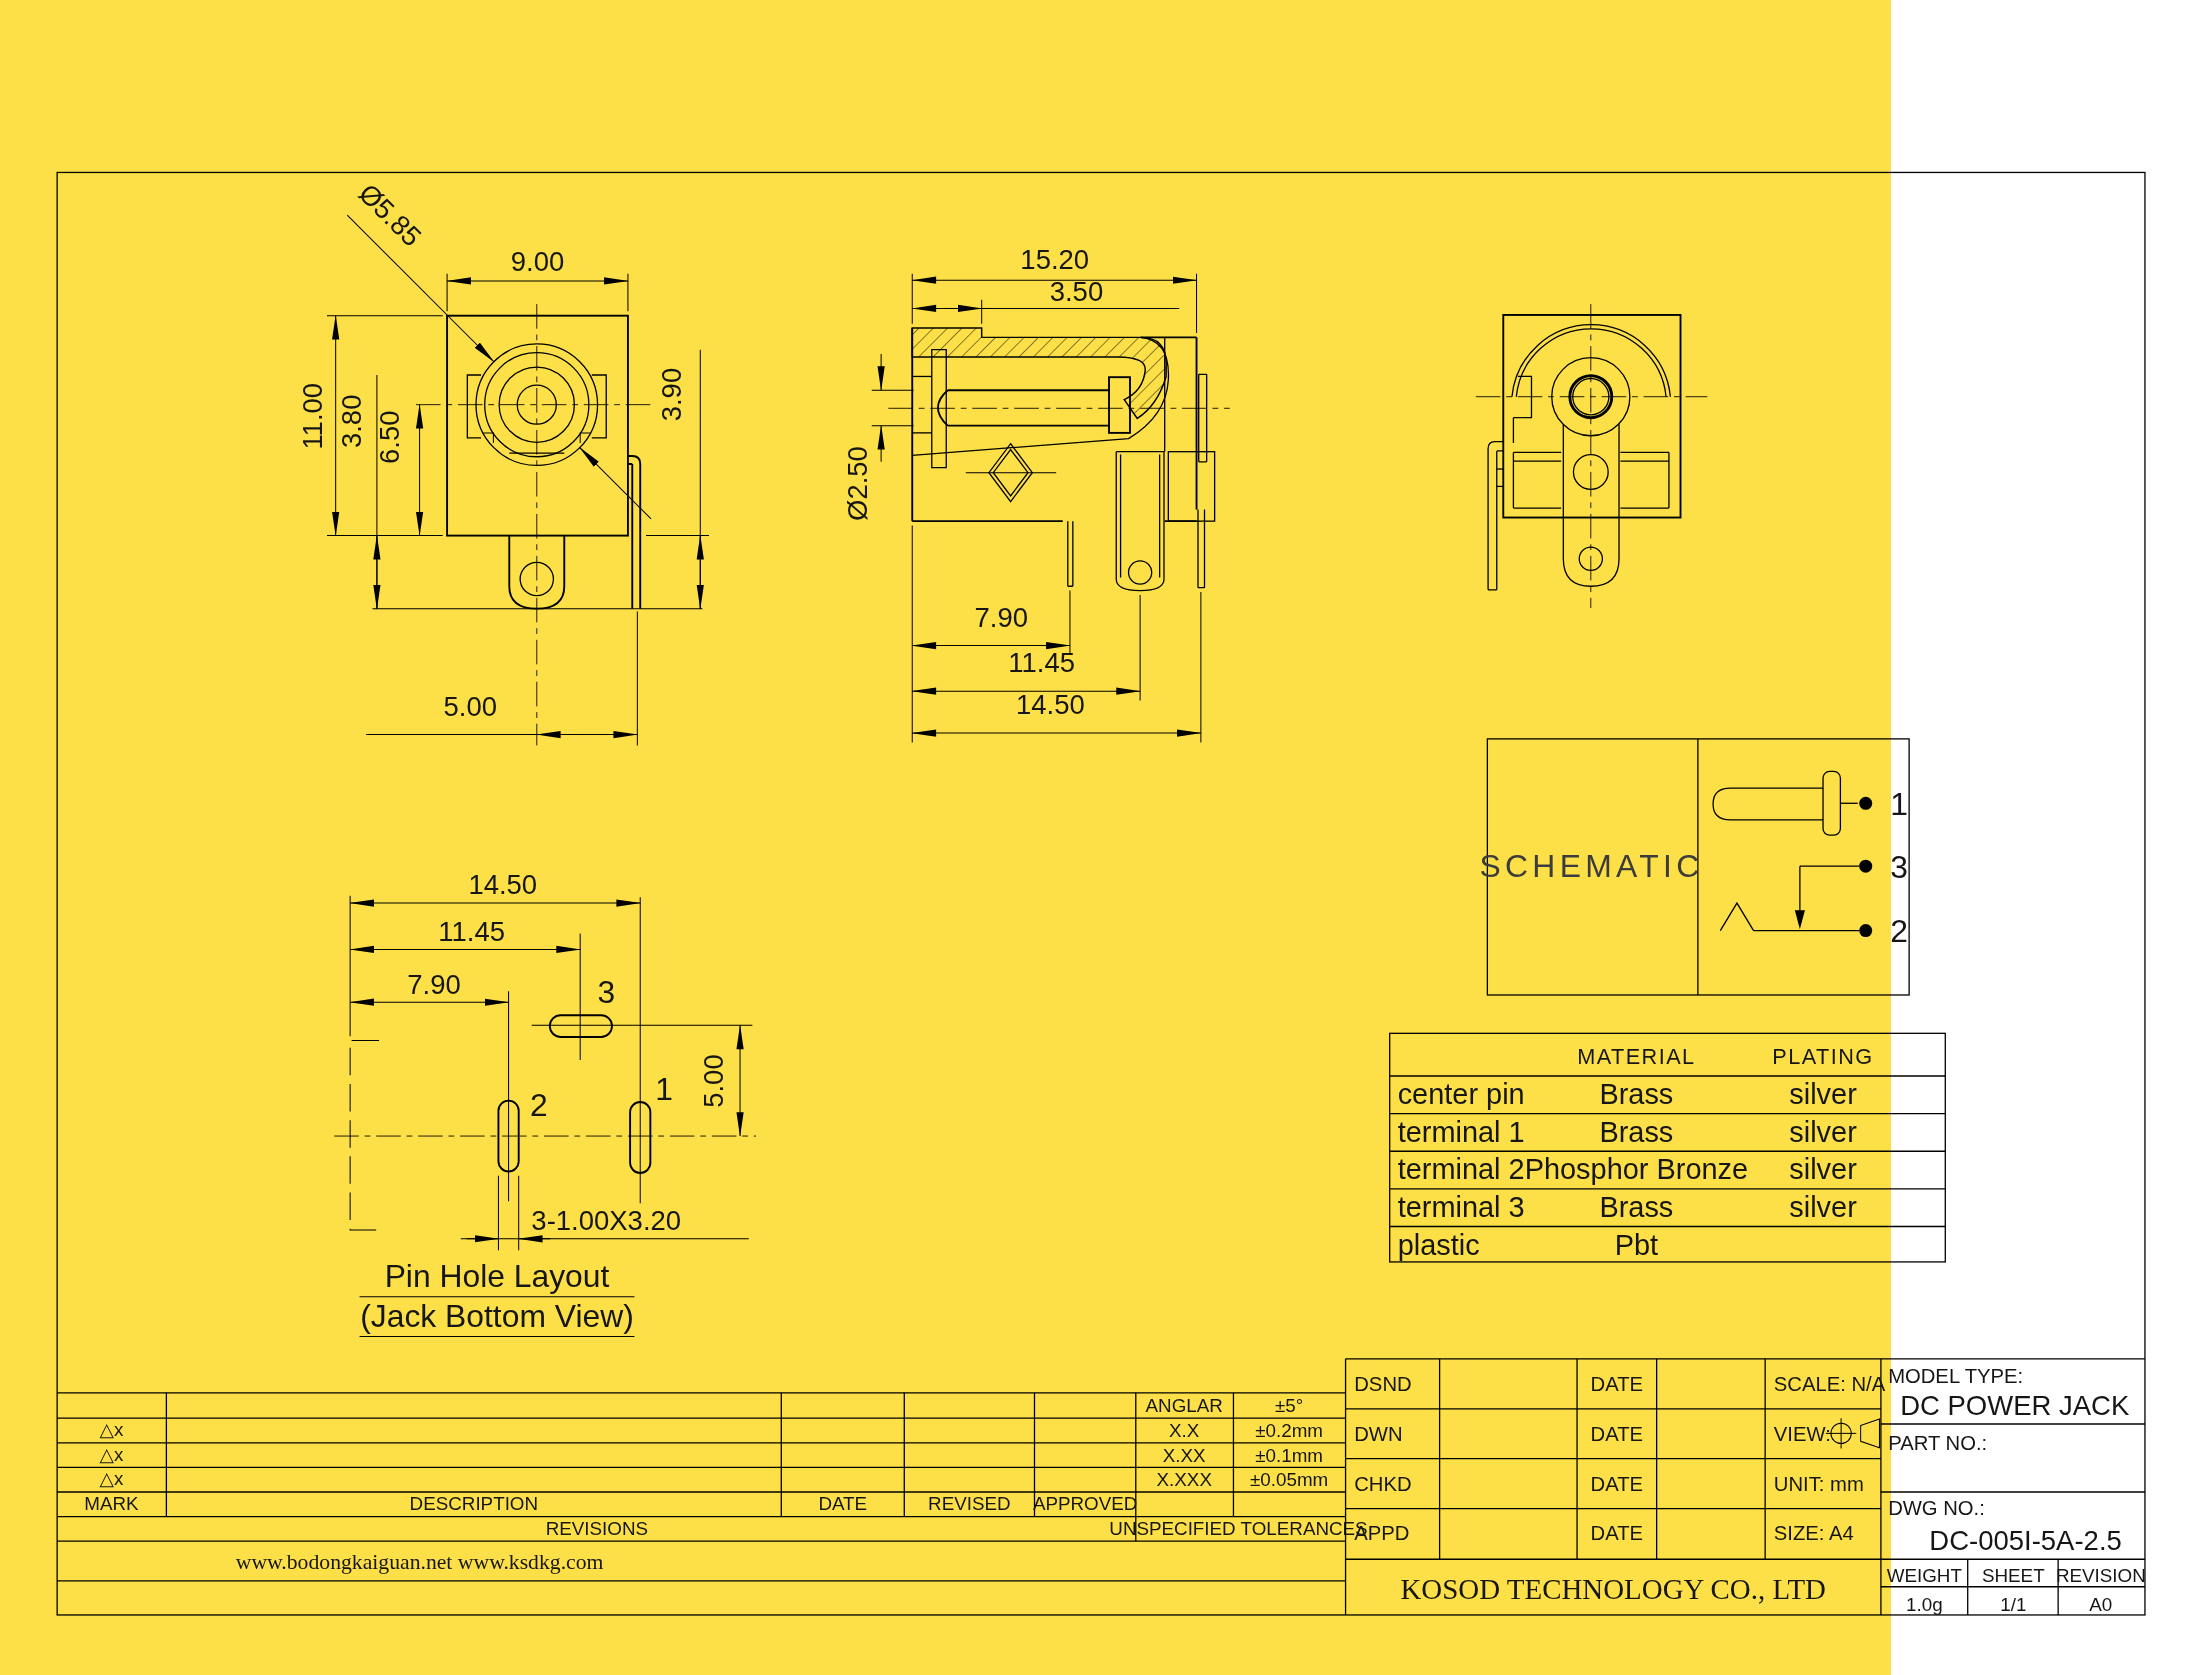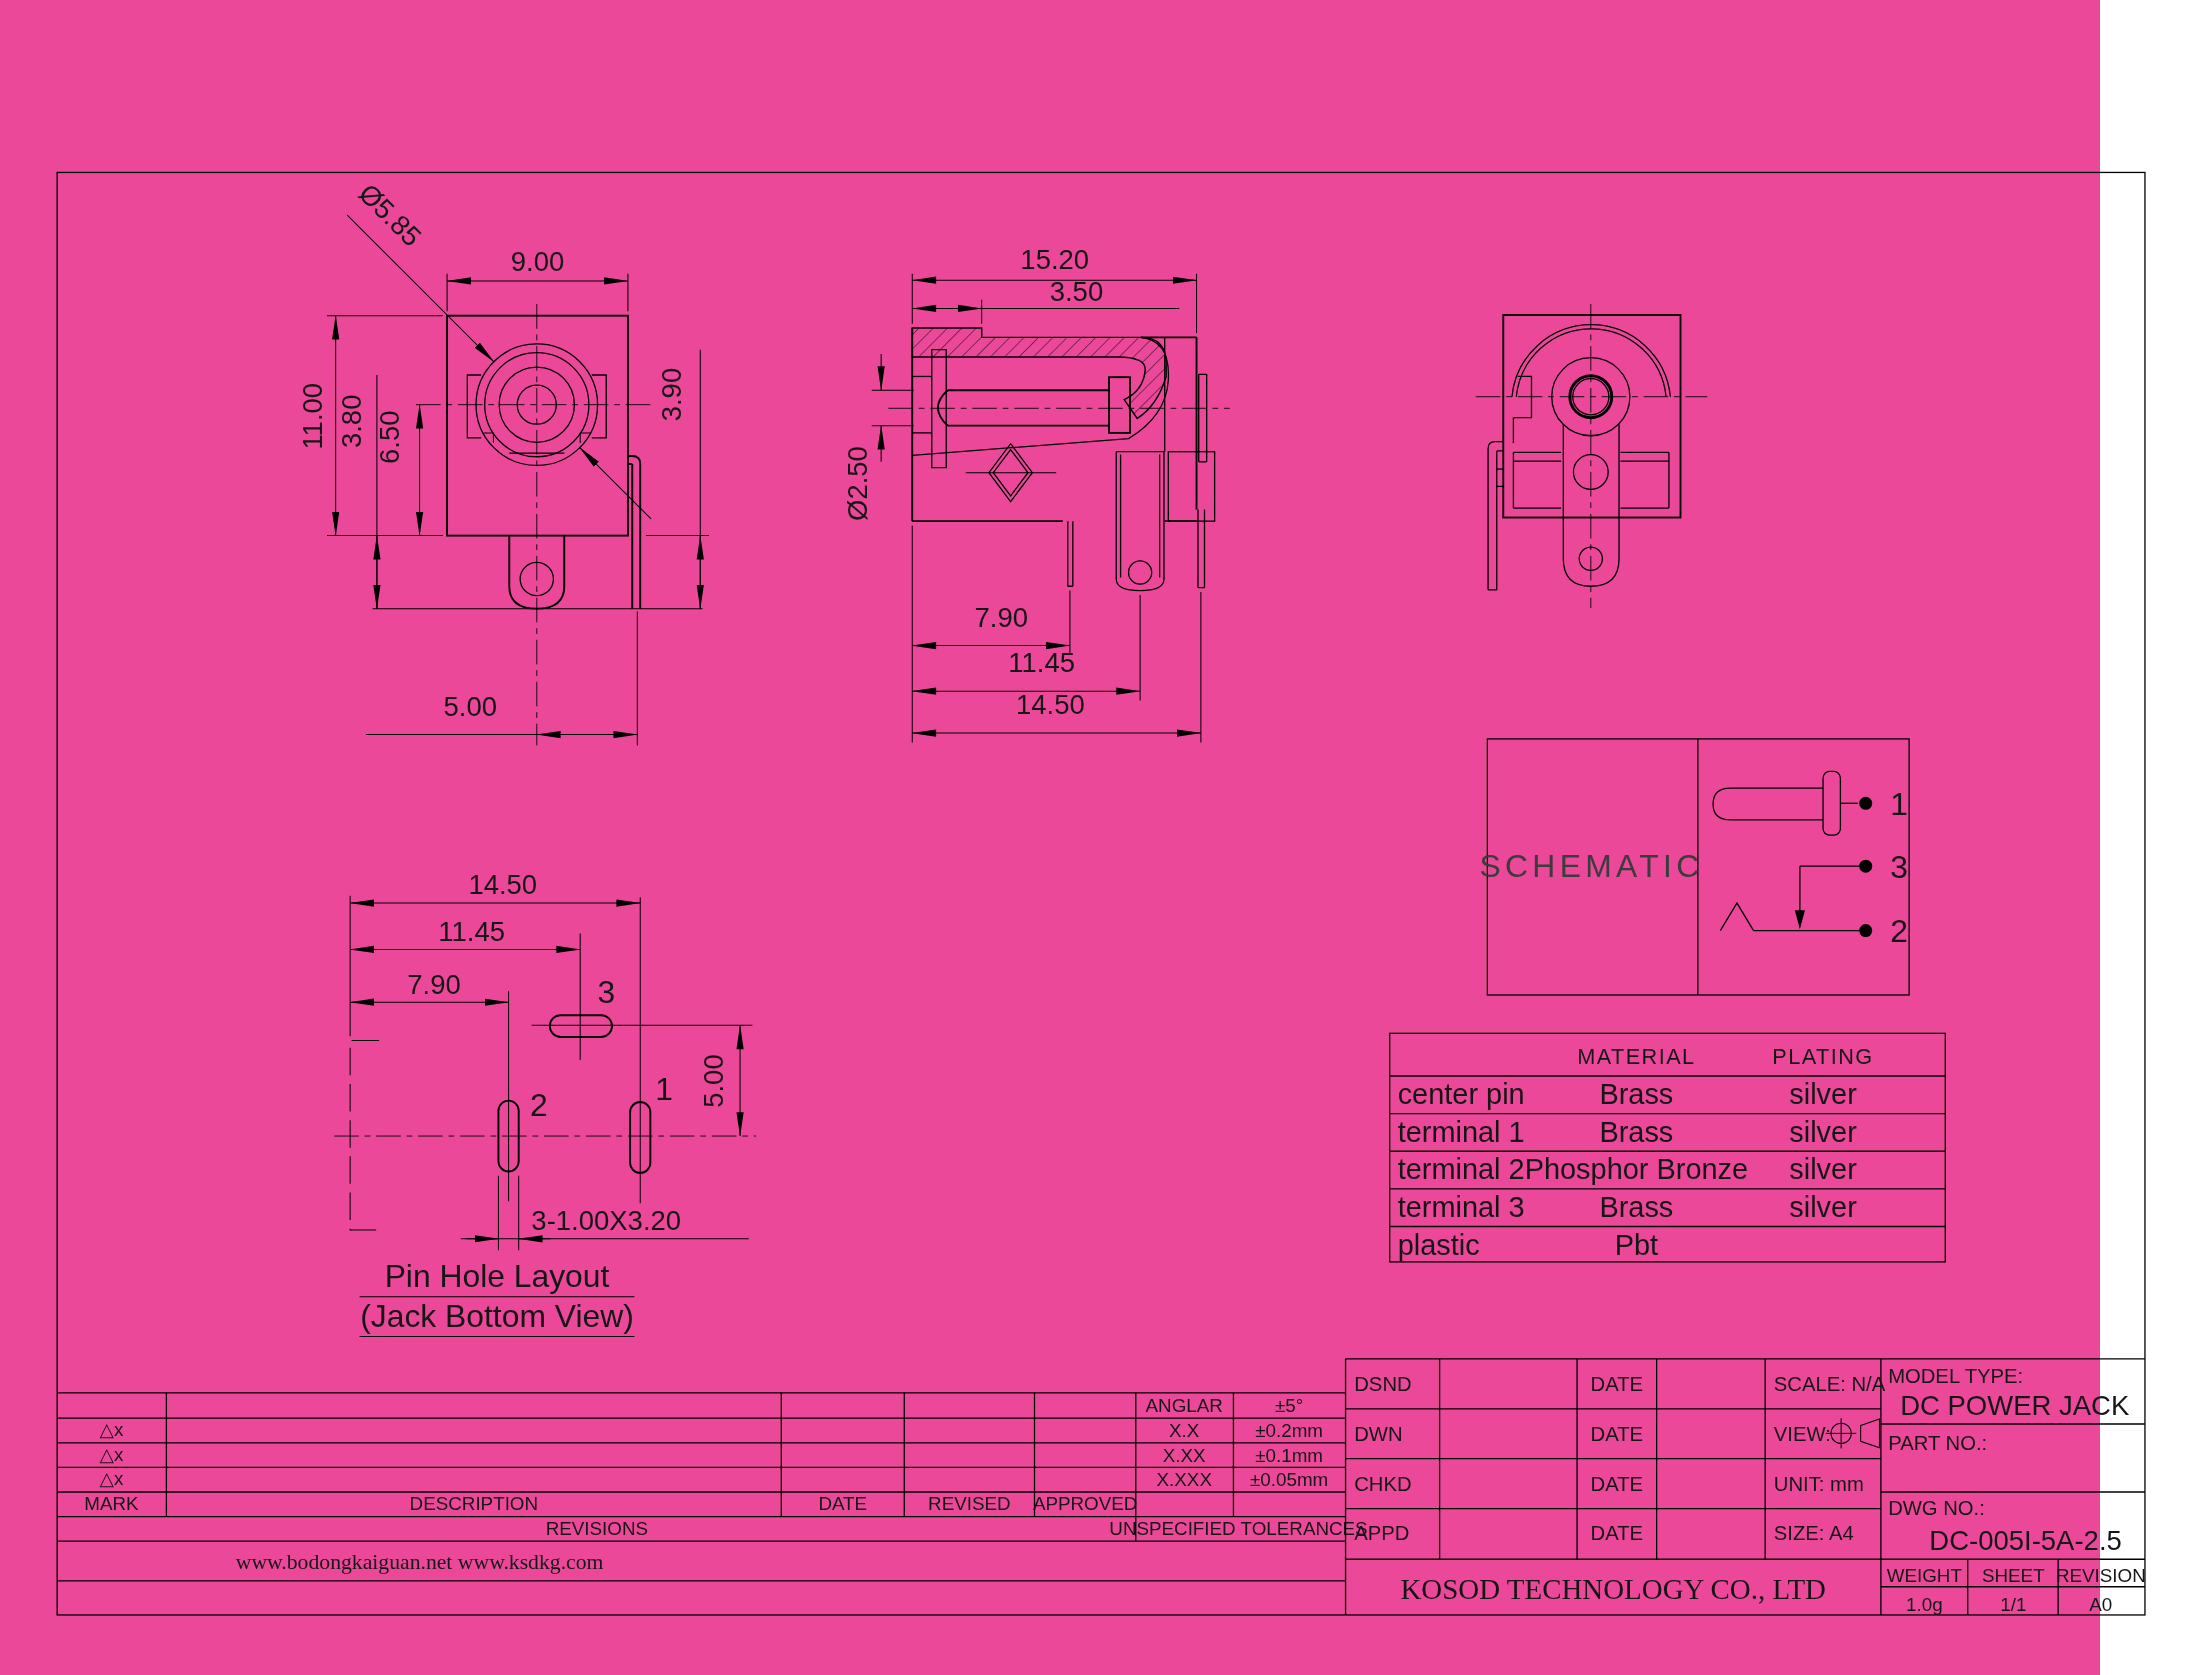--- a/index.html
+++ b/index.html
@@ -1,16 +1,16 @@
 <!DOCTYPE html>
 <html style="font-size:11.6px"><head>
 <meta charset="utf-8">
 <style>
   html,body{margin:0;padding:0;background:#fff;}
-  #sheet{width:2100px;height:1676px;position:relative;background:#ec4899;}
+  #sheet{width:1891px;height:1676px;position:relative;background:#fde047;}
   svg{display:block;}
   .o{fill:none;stroke:#000;stroke-width:2.6;}
   .i{fill:none;stroke:#000;stroke-width:1.8;}
   .b{fill:none;stroke:#000;stroke-width:4;}
   .d{fill:none;stroke:#000;stroke-width:1.4;}
   .c{fill:none;stroke:#000;stroke-width:1.2;stroke-dasharray:34 8 8 8;}
   .ph{fill:none;stroke:#000;stroke-width:1.4;stroke-dasharray:38 12;}
   .t{font-family:"Liberation Sans",sans-serif;fill:#161616;}
   .dt{font-size:38px;}
   .pt{font-size:44px;}

